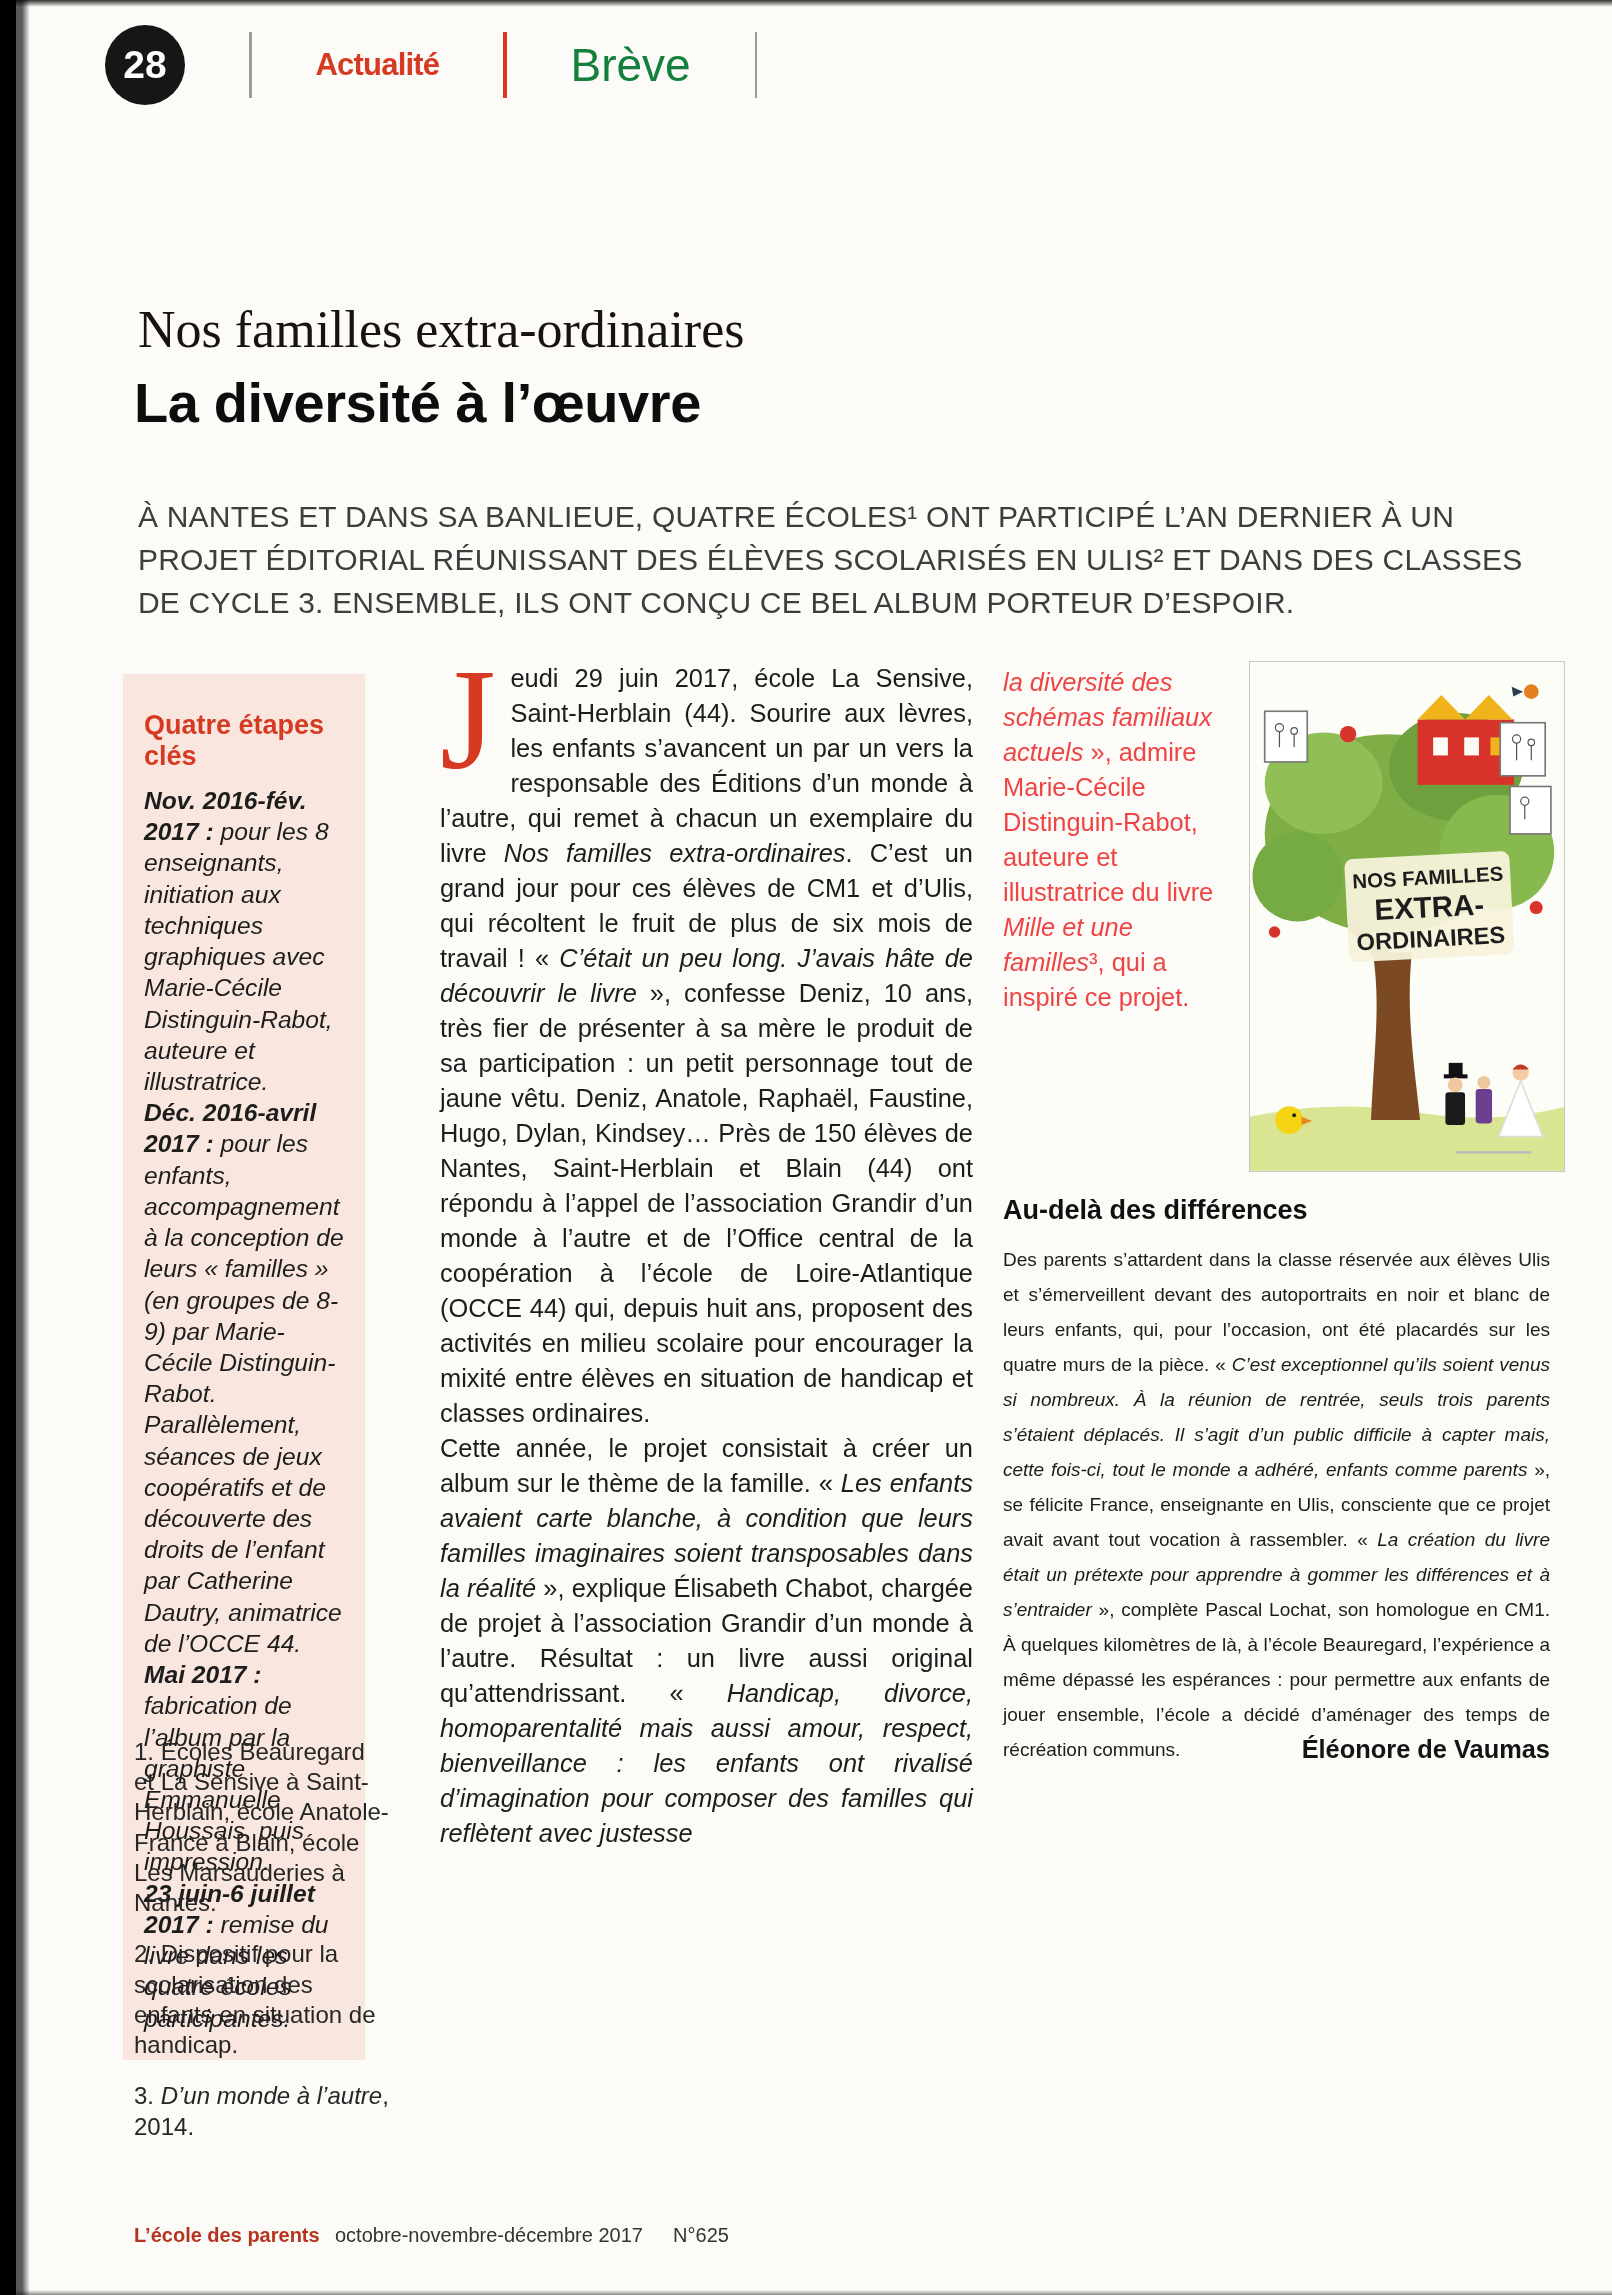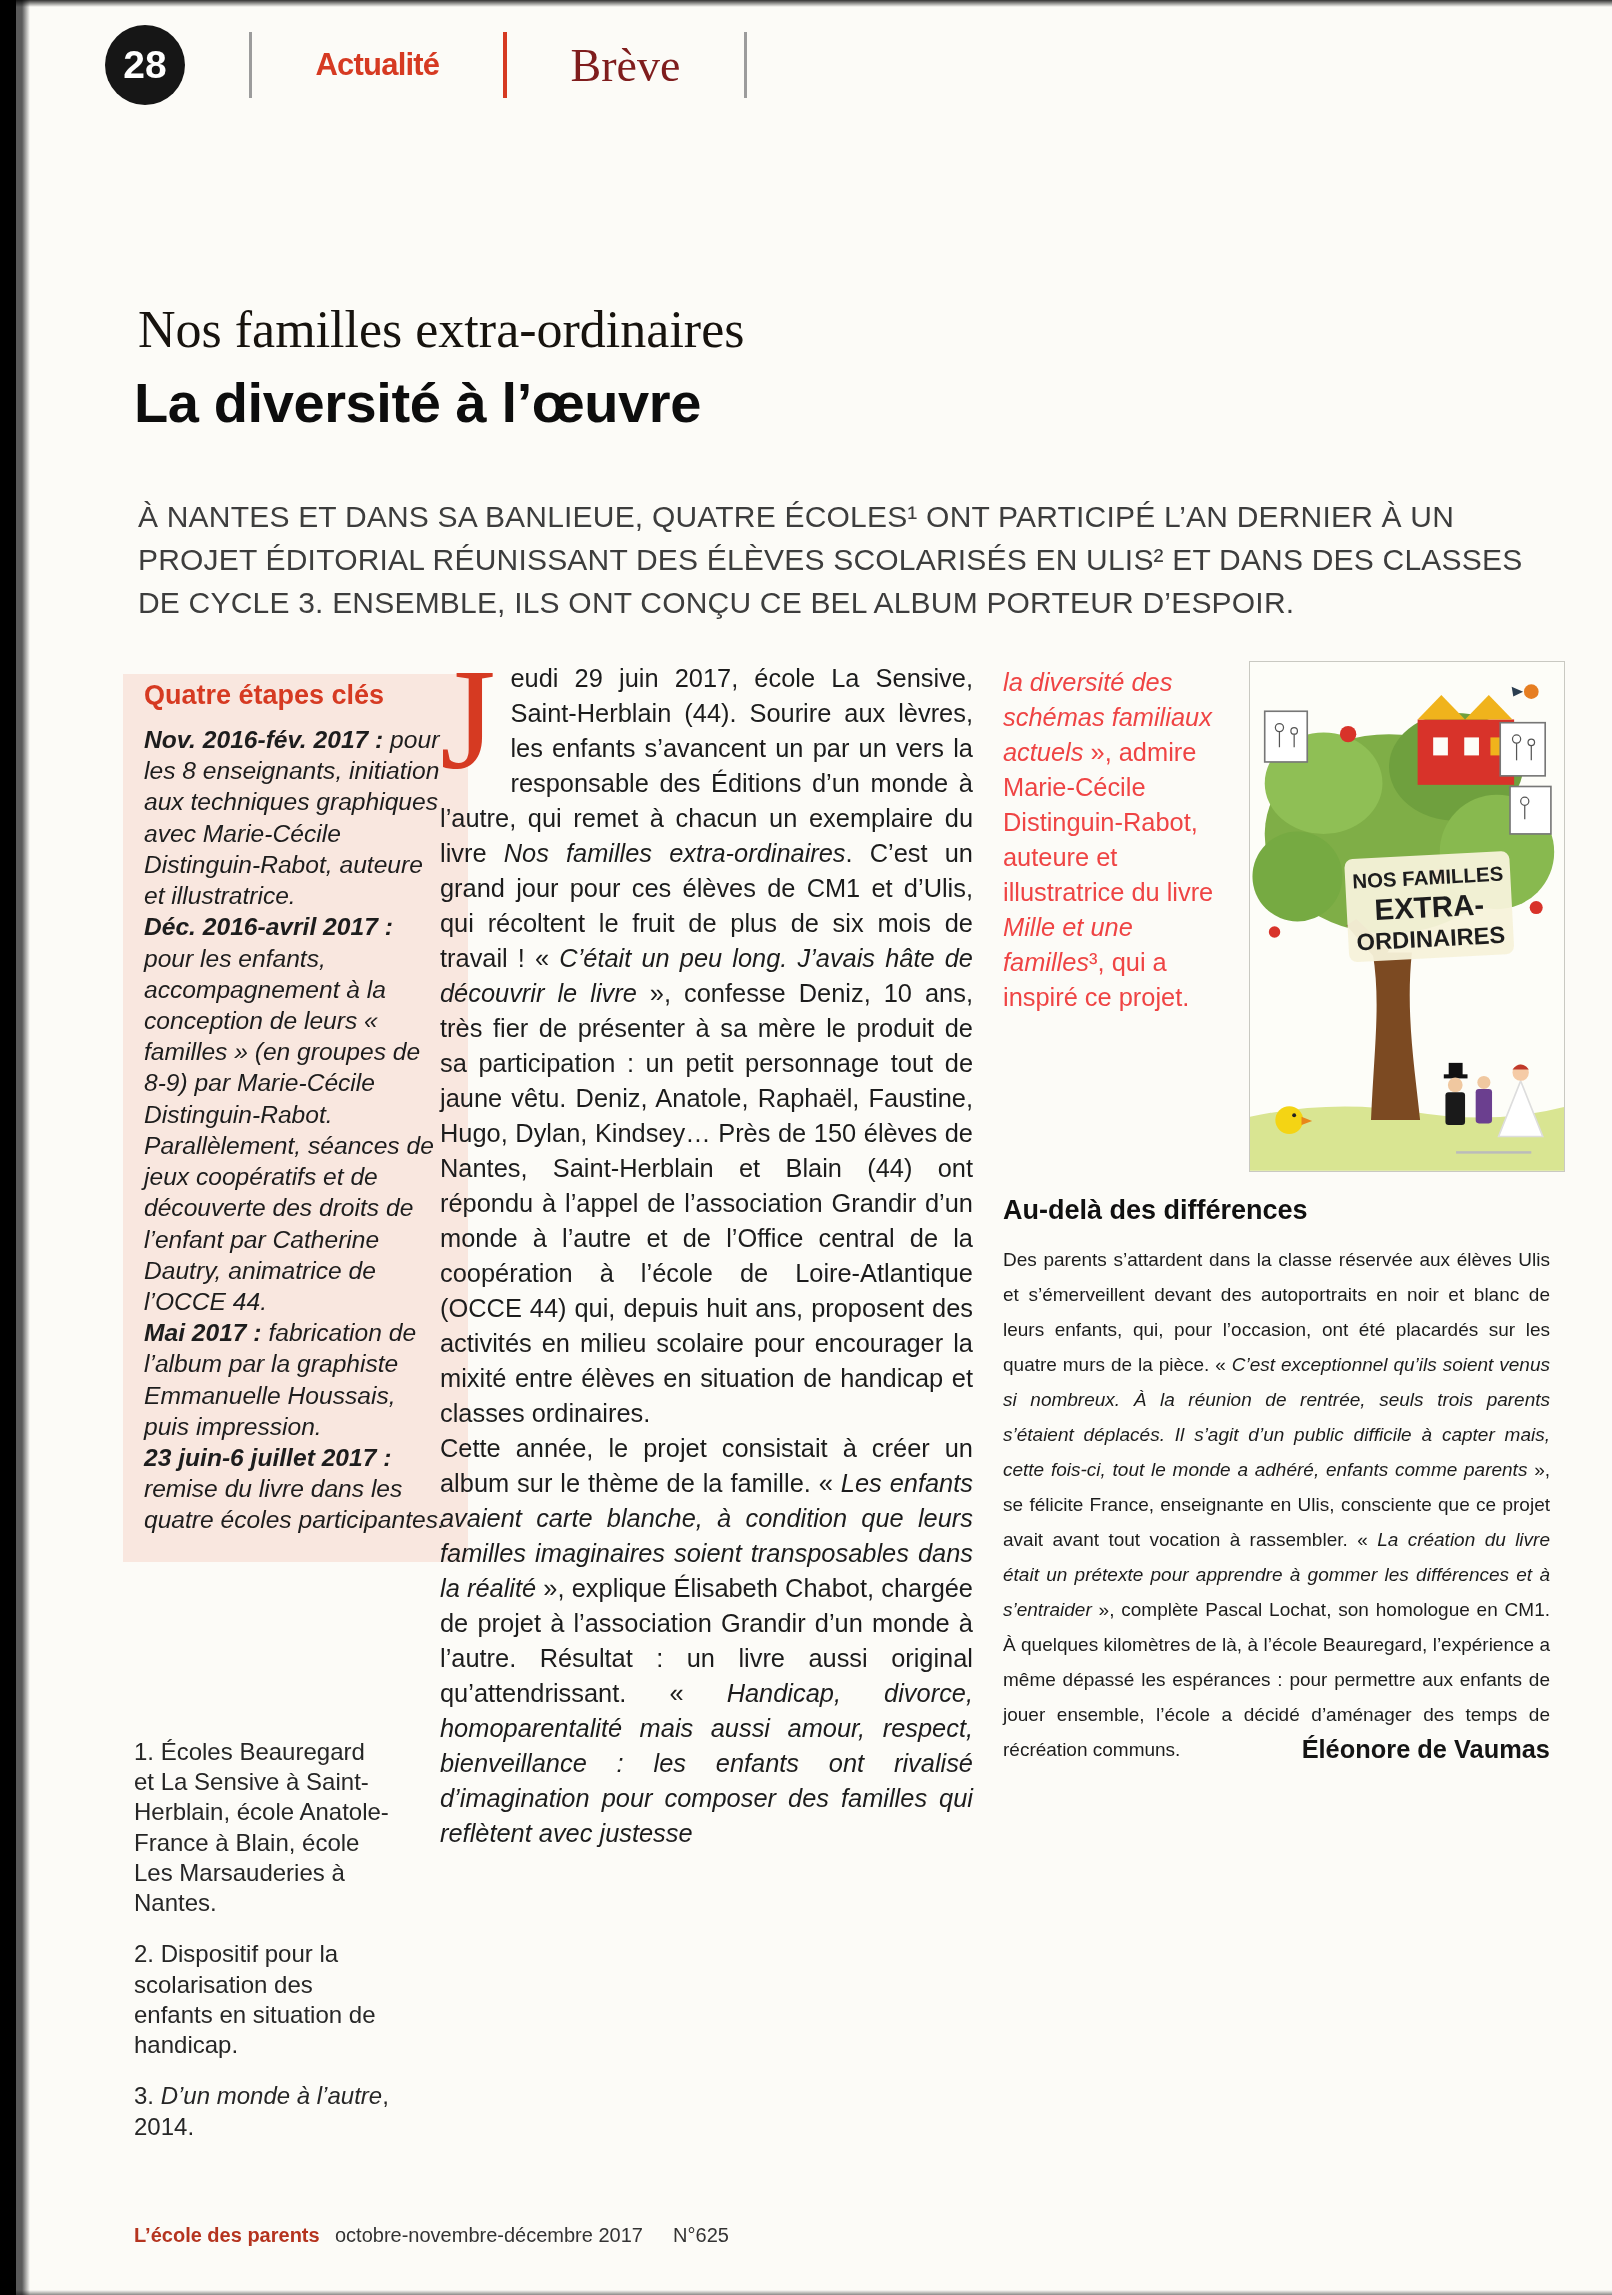--- a/index.html
+++ b/index.html
@@ -17,33 +17,33 @@
   .scan-bottom { position:absolute; left:0; bottom:0; width:100%; height:4.9px;
     background:linear-gradient(0deg,rgba(0,0,0,.45),rgba(0,0,0,0)); }
 
   
   .masthead { position:absolute; left:105px; top:23px; height:84px; display:flex; align-items:center;gap:43px; }
   .pagenum-circle { width:80px; height:80px; border-radius:50%; background:#161616; color:#fff;
     display:flex; align-items:center; justify-content:center; font-size:39px; font-weight:700; }
   .mast-rule { width:2.5px; height:66px; background:#9c9c9c; margin:0 21px; }
   .mast-rule.red { background:#d63a22; width:3.3px; }
   .section-label { font-size:31px; font-weight:700; color:#d63a22; letter-spacing:-0.8px; }
-  .subsection-label { font-family:Liberation Serif, serif; font-size:46px; color:#7f1d1d; }
+  .subsection-label { font-family:Liberation Sans, sans-serif; font-size:46px; color:#15803d; }
 
   
   .overtitle { position:absolute; left:138px; top:300px; font-family:"Liberation Serif", serif;
     font-weight:500; font-size:52px; color:#17130e; }
   .main-title { position:absolute; left:134px; top:370px; font-size:56px; font-weight:700;
     color:#0d0d0d; letter-spacing:-0.4px; }
   .standfirst { position:absolute; left:138px; top:495px; width:1393px;
     font-size:30px; line-height:1.44; color:#3d3d3d; letter-spacing:0.2px; }
 
   
-  .sidebar { position:absolute; left:123px; top:674px; width:345px;
-    background:#f9e7df; padding:6px 21px 26px; }
+  .sidebar { position:absolute; left:123px; top:674px; width:242px;
+    background:#f9e7df; padding:36px 21px 26px; }
   .sidebar-title { font-size:27px; color:#d63a22; font-weight:700; margin-bottom:13px; }
   .sb-item { font-style:italic; font-size:24.6px; line-height:1.27; color:#1d1d1d; }
   .sb-item strong { font-weight:700; }
 
   
   .footnotes { position:absolute; left:134px; top:1737px; width:256px;
     font-size:24px; line-height:1.26; color:#262626; }
   .fn { margin-bottom:21px; }
 
   

